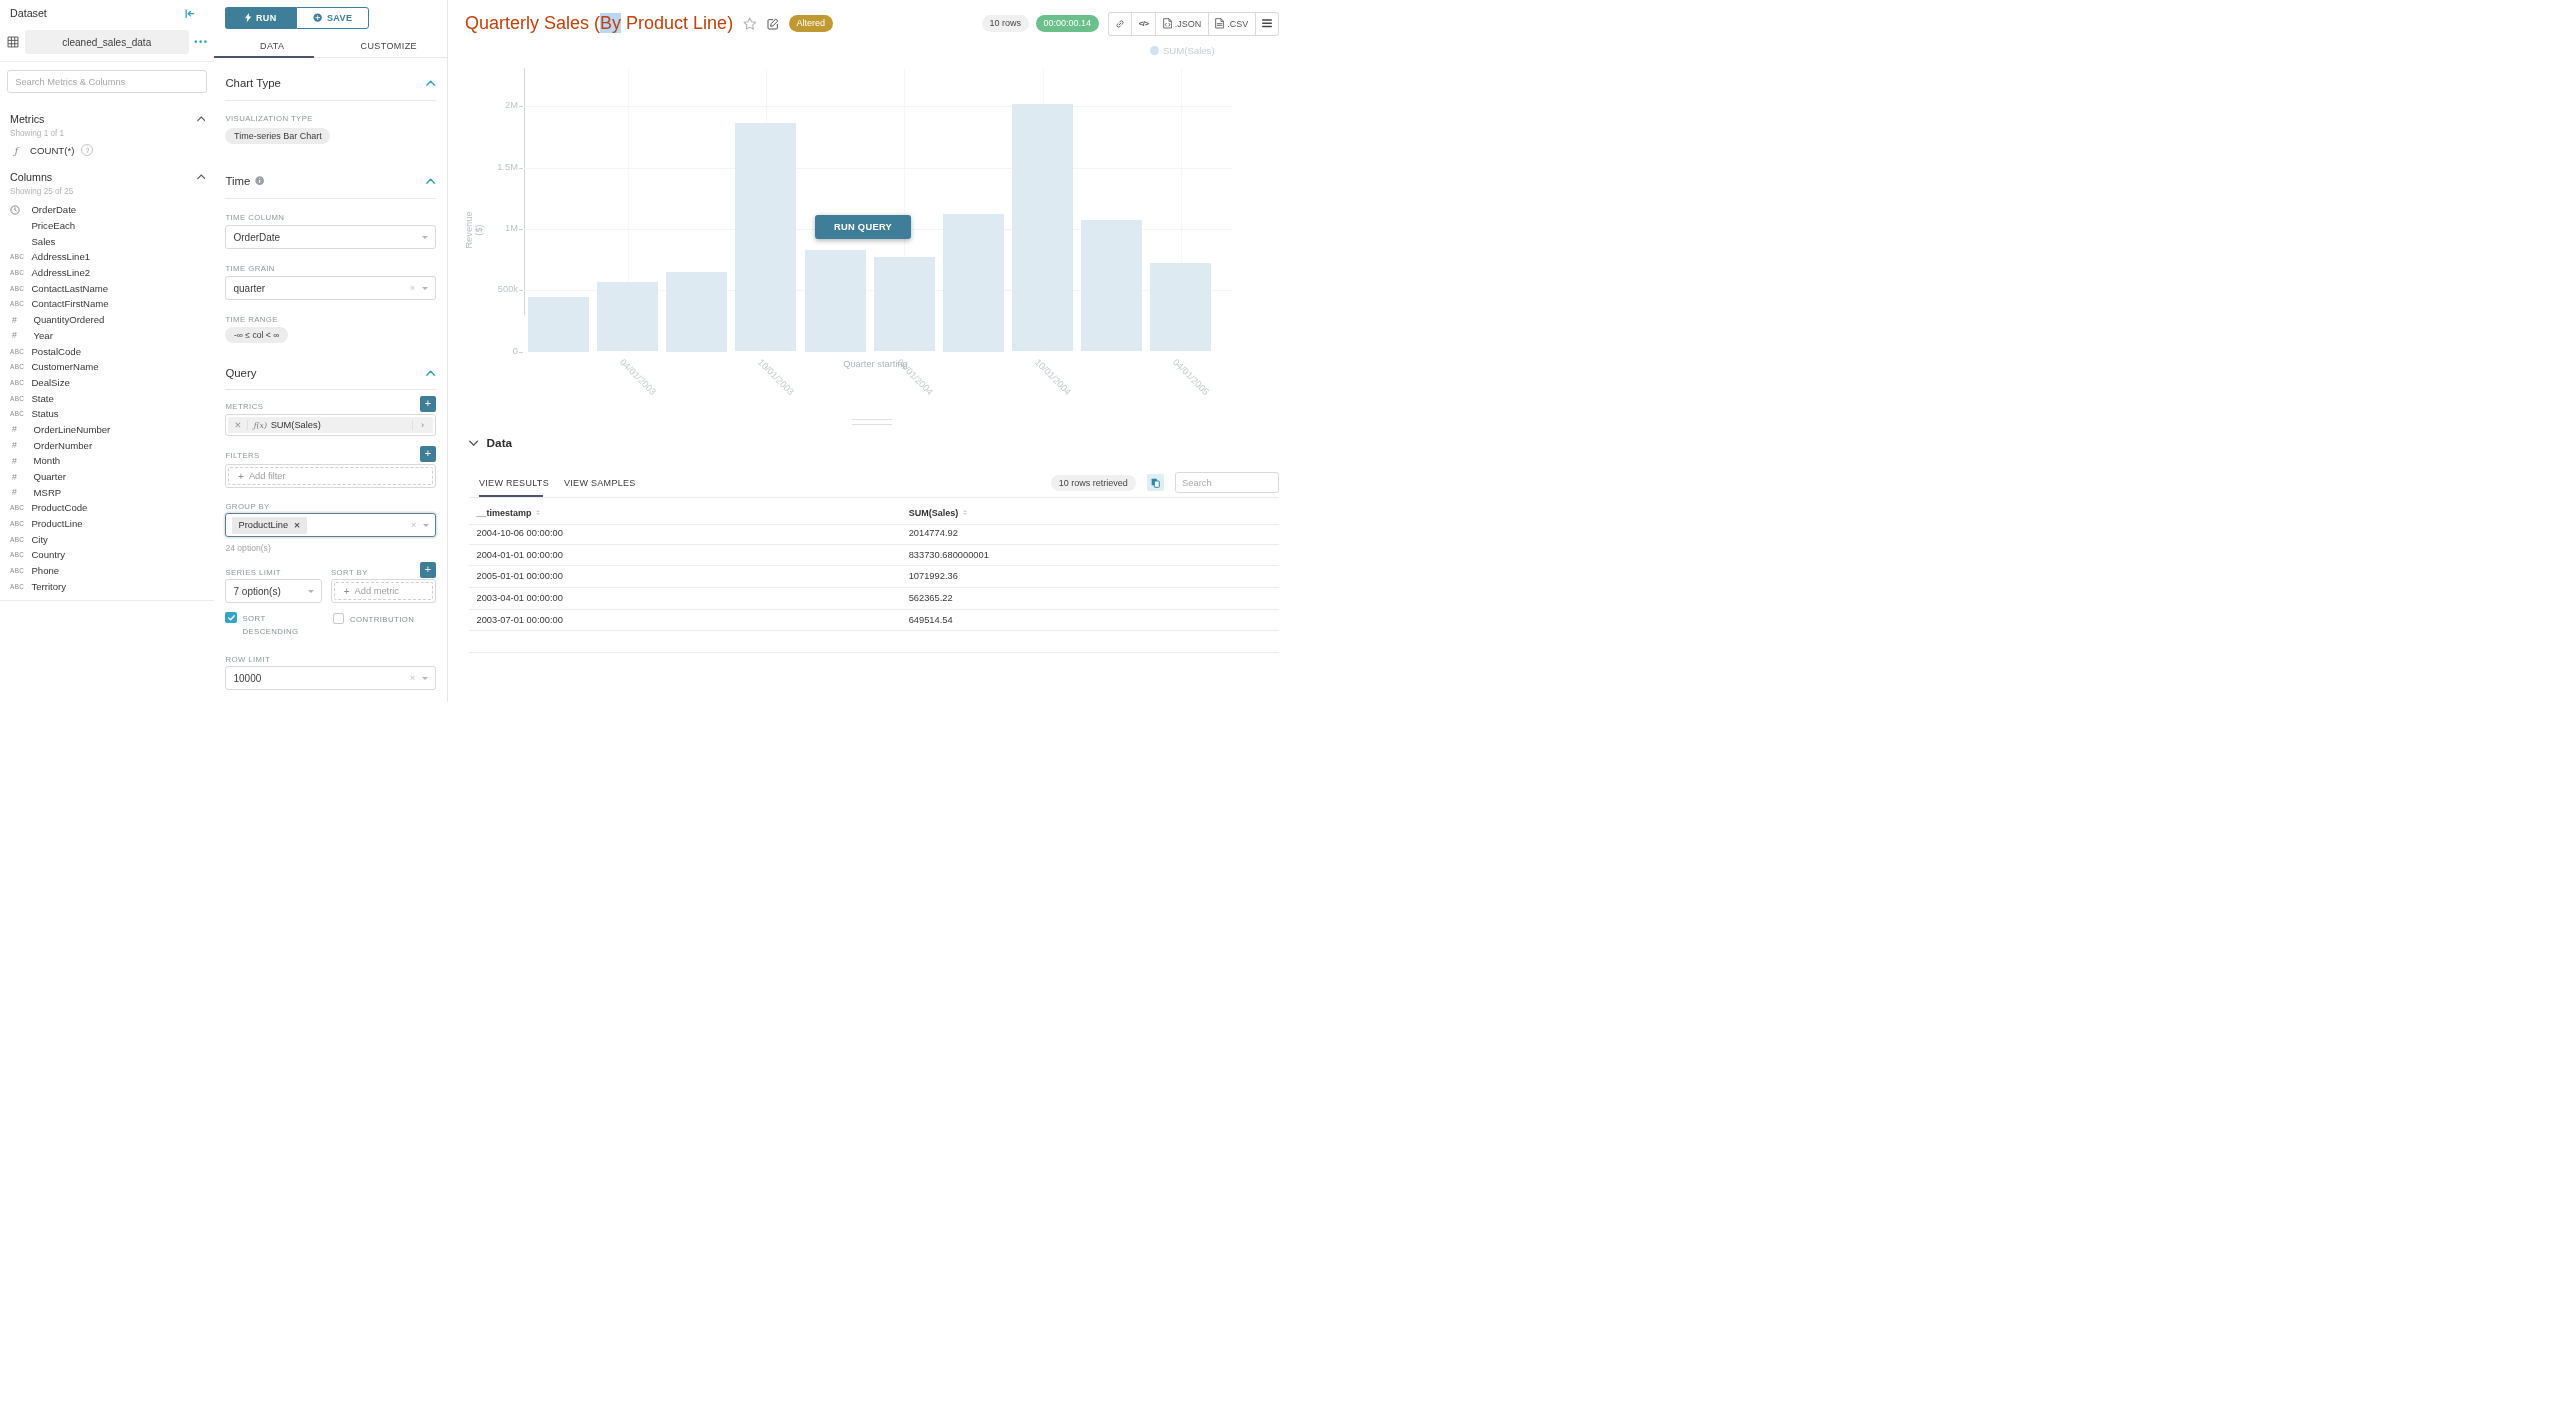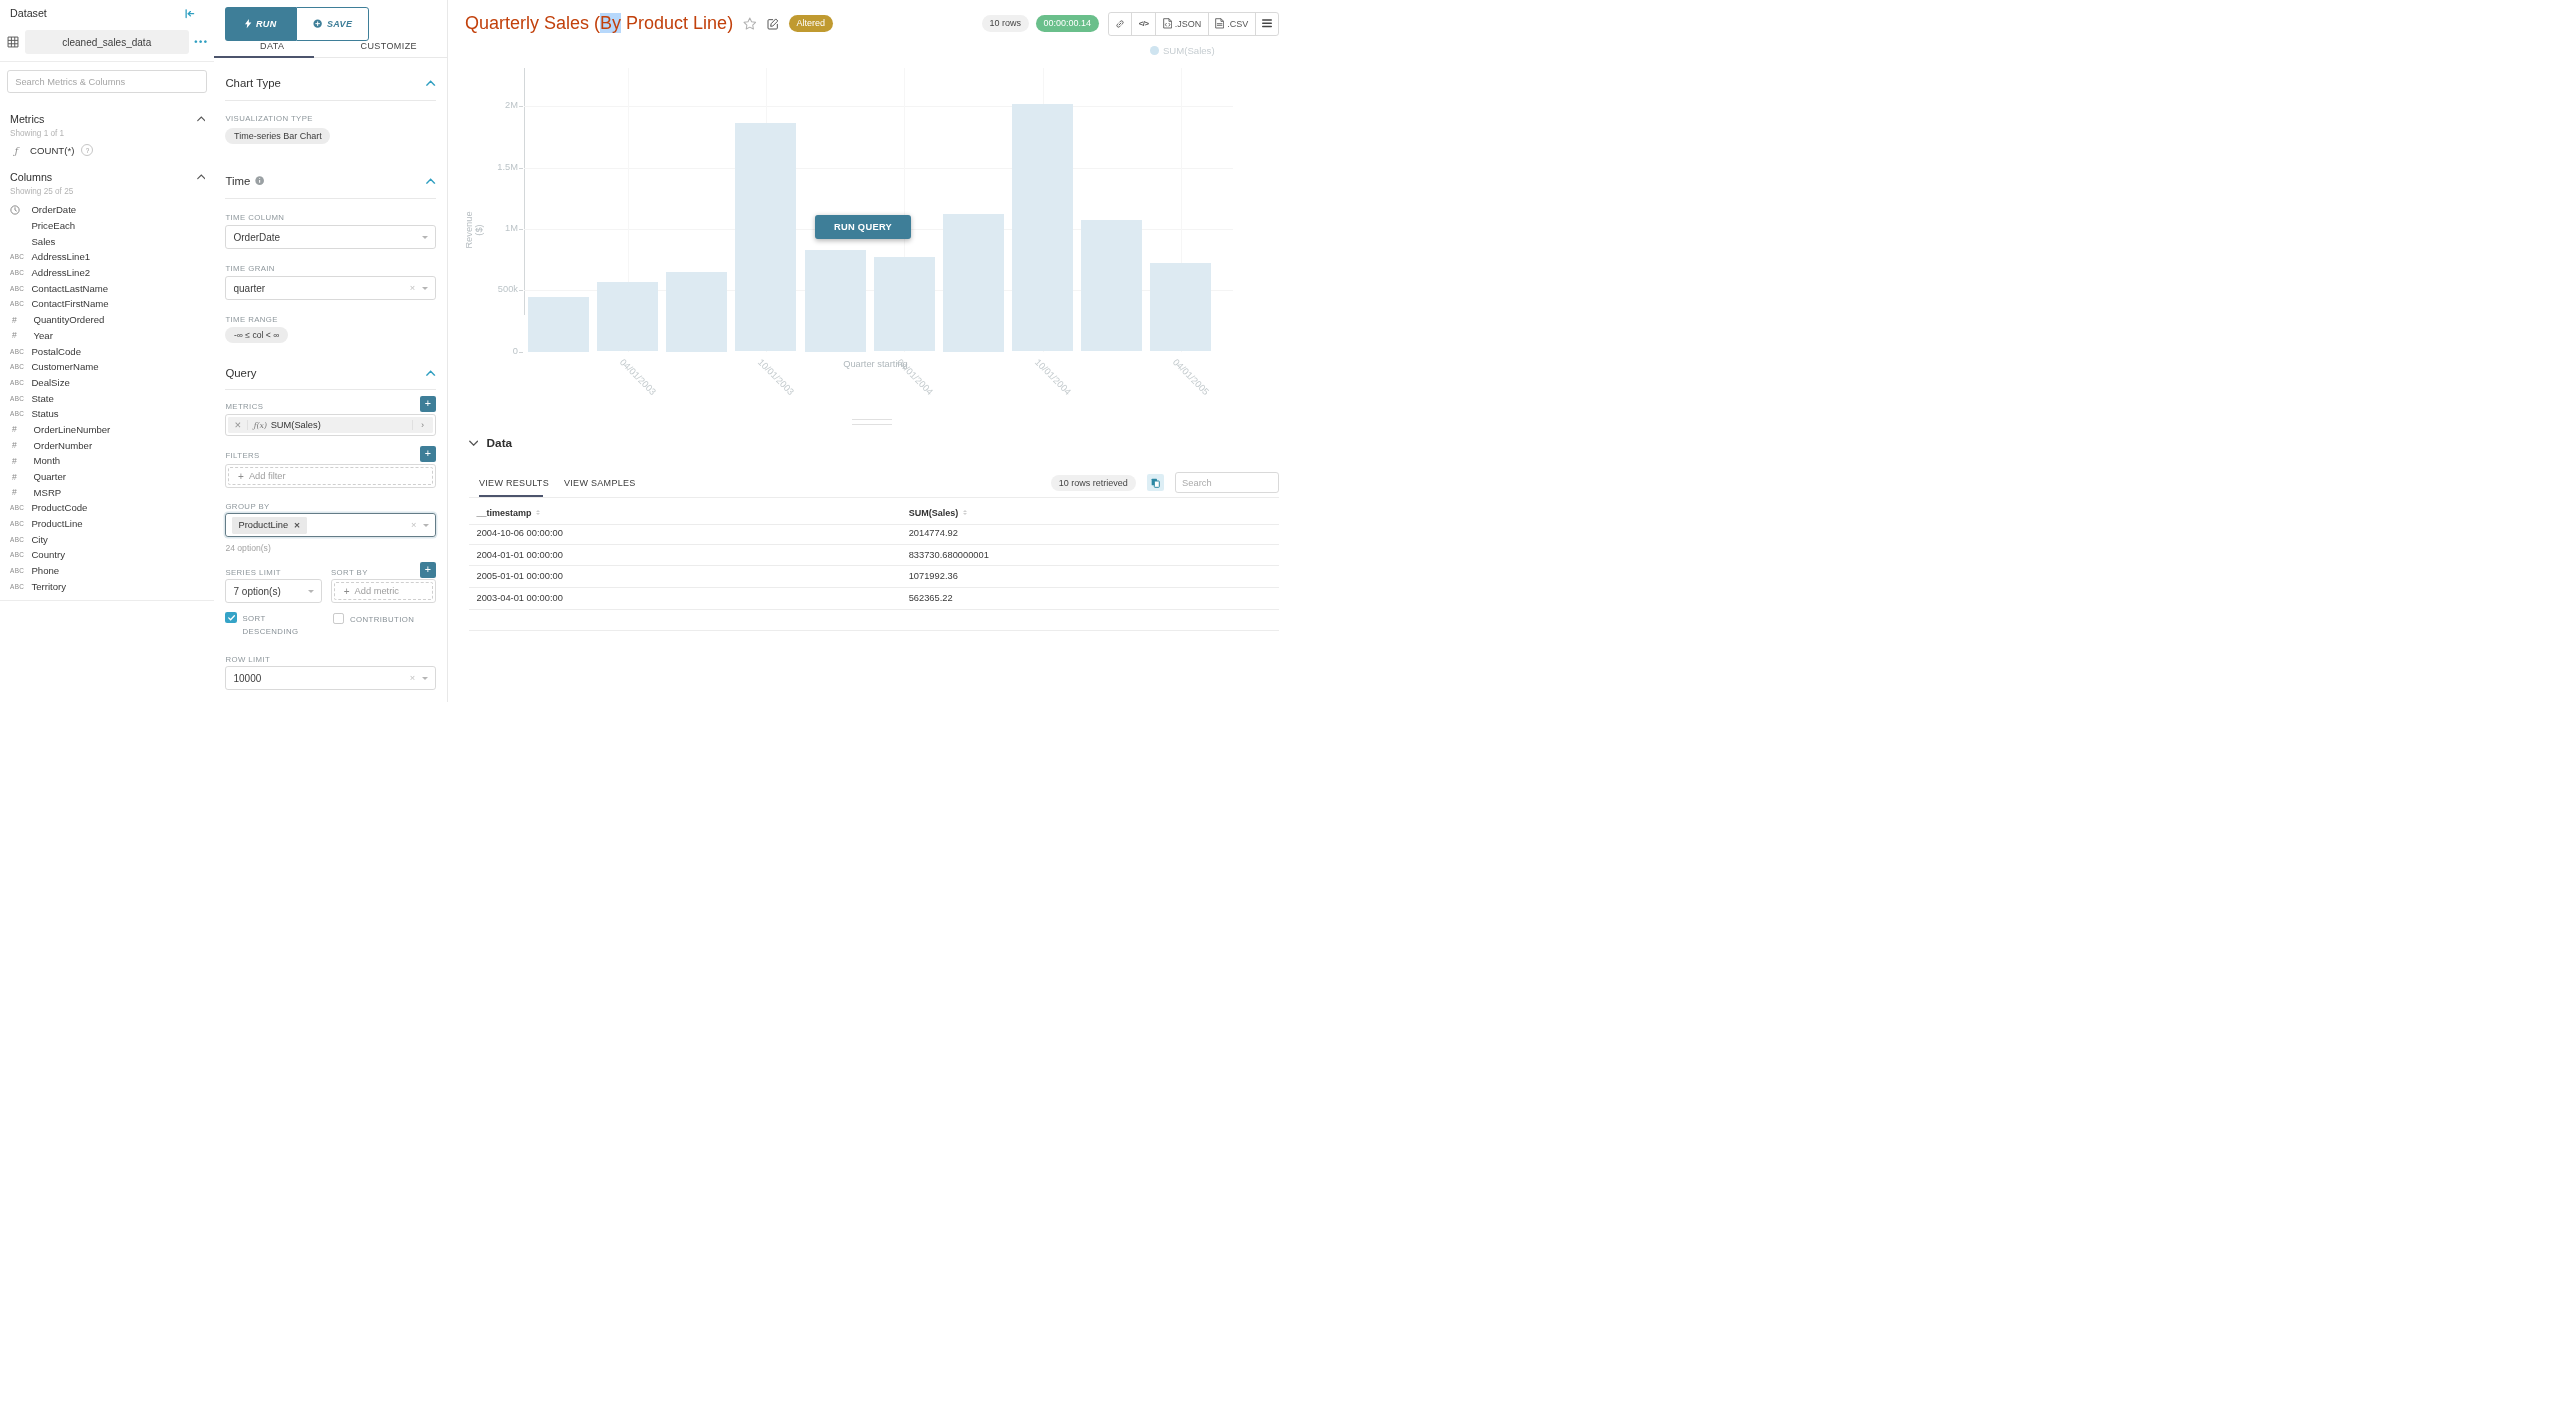--- a/index.html
+++ b/index.html
@@ -29,21 +29,21 @@
   .m-label{font-size:9.6px;color:#333;}
   .help-c{width:10px;height:10px;border:0.7px solid #c6c6c6;border-radius:50%;display:inline-flex;align-items:center;justify-content:center;font-size:6.4px;color:#9a9a9a;}
   .col-list{position:absolute;left:10px;right:5.7px;top:202px;}
   .col-item{height:15.7px;display:flex;align-items:center;cursor:grab;}
   .col-ic{width:21.4px;flex:0 0 21.4px;text-align:left;color:#8a8a8a;}
   .col-ic.abc{font-size:6.4px;letter-spacing:0.4px;}
   .col-ic.num{font-size:8.6px;padding-left:2.1px;}
   .col-label{font-size:9.6px;color:#383838;}
   
   .panel{position:absolute;left:214px;top:0;width:233px;height:702px;border-right:0.7px solid #e8e8e8;background:#fff;}
-  .runsave{position:absolute;left:11.4px;top:7.1px;width:144px;height:34px;display:flex;cursor:pointer;font-style:italic;}
+  .runsave{position:absolute;left:11.4px;top:7.1px;width:144px;height:22px;display:flex;cursor:pointer;}
   .btn-run{flex:1;background:var(--accent);color:#fff;border-radius:2.9px 0 0 2.9px;display:flex;align-items:center;justify-content:center;gap:4.3px;font-size:9px;font-weight:bold;letter-spacing:0.4px;}
   .btn-save{flex:1;background:#fff;border:0.7px solid var(--accent);color:var(--accent);border-radius:0 2.9px 2.9px 0;display:flex;align-items:center;justify-content:center;gap:4.3px;font-size:9px;font-weight:bold;letter-spacing:0.4px;box-sizing:border-box;}
   .ptabs{position:absolute;left:0;top:34px;width:100%;height:24px;display:flex;border-bottom:0.7px solid #e8e8e8;box-sizing:border-box;}
   .ptab{flex:1;display:flex;align-items:center;justify-content:center;font-size:9px;letter-spacing:0.4px;color:#444;cursor:pointer;}
   .ptab-underline{position:absolute;left:0;top:56px;width:100px;height:2.1px;background:var(--underline);}
   .sec{position:absolute;left:11.4px;right:11.4px;}
   .psec-head{display:flex;align-items:center;justify-content:space-between;}
   .psec-head .t{font-size:11.4px;color:#333;display:flex;align-items:center;gap:4.3px;}
   .pdiv{position:absolute;left:11.4px;right:11.4px;border-top:0.7px solid #e8e8e8;}
   .flabel{position:absolute;left:11.4px;font-size:7.8px;letter-spacing:0.4px;color:#8e979c;}
@@ -573,16 +573,20 @@
         <span class="c2">833730.680000001</span>
       </div>
       <div class="trow">
         <span class="c1">2005-01-01 00:00:00</span>
         <span class="c2">1071992.36</span>
       </div>
       <div class="trow">
         <span class="c1">2003-04-01 00:00:00</span>
         <span class="c2">562365.22</span>
       </div>
+      <div class="trow">
+        <span class="c1">2003-07-01 00:00:00</span>
+        <span class="c2">649514.54</span>
+      </div>
       <div class="trow"></div>
     </div>
 </div>
 
 
 </body></html>

